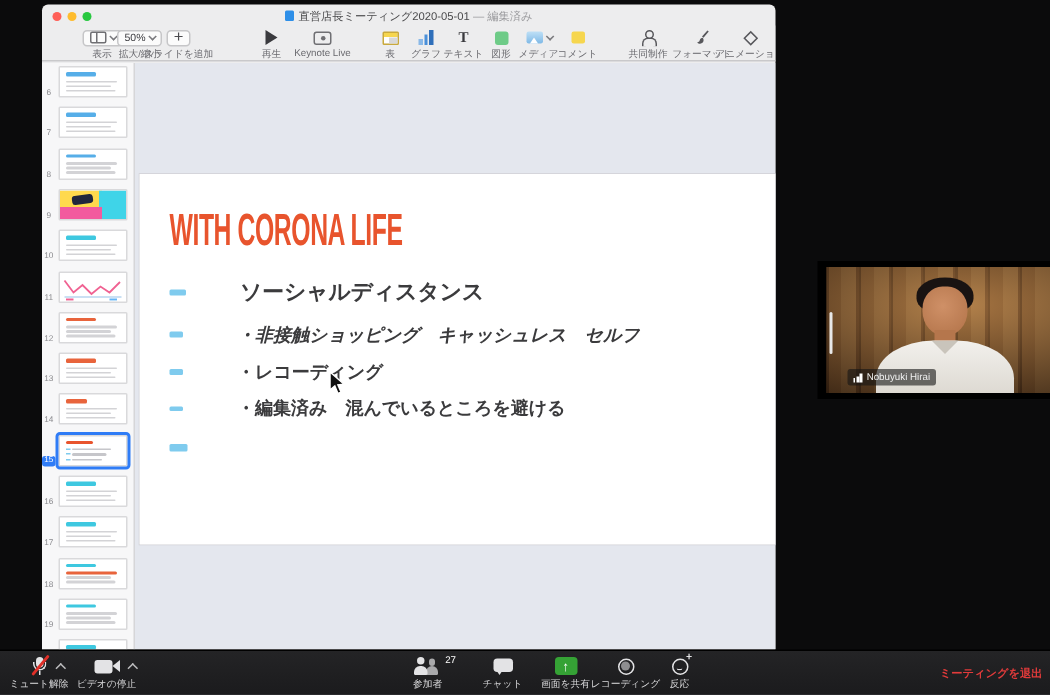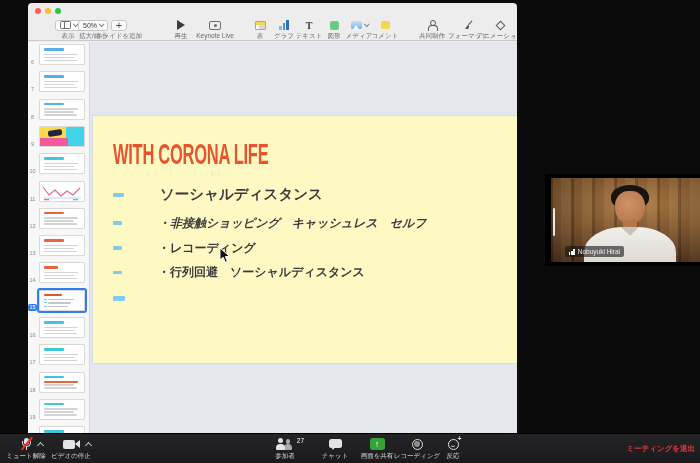--- a/index.html
+++ b/index.html
@@ -70,21 +70,21 @@
   .thumb-num { position:absolute; left:0; bottom:0; width:9px; text-align:center;
     font-size:5.5px; color:#8a8a8e; }
   .thumb-num.sel { background:#2f7cf6; color:#fff; border-radius:2px; width:9px; height:7px; line-height:7px; }
   .thumb { position:absolute; left:11px; top:0; width:46px; height:21px; background:#fff;
     border:1px solid #d9d9db; border-radius:1px; overflow:hidden; }
   .thumb.sel { outline:2px solid #2f7cf6; outline-offset:0px; }
   .th-line { position:absolute; height:1.5px; background:#d3d3d6; border-radius:1px; }
   .th-head { position:absolute; height:2.5px; border-radius:1px; }
   
   .kn-canvas { position:absolute; left:62px; top:0; right:0; height:100%; background:#e4e7ee; }
-  .kn-slide { position:absolute; left:3px; top:74px; width:424px; height:247px; background:#fef9c3;
+  .kn-slide { position:absolute; left:3px; top:74px; width:424px; height:247px; background:#ffffff;
     box-shadow:0 0 0 0.5px #d0d0d5; overflow:hidden; }
   .slide-title { position:absolute; left:20px; top:21px; font-size:30px; font-weight:bold;
     letter-spacing:-0.5px; white-space:nowrap; transform:scaleX(.55); transform-origin:left top; }
   .bullet-row { position:absolute; left:20px; display:flex; align-items:center; white-space:nowrap;gap:30px; }
   .bullet-dash { display:inline-block; border-radius:1px; margin-right:6px; flex:none; }
   .b-large { font-size:14.5px; font-weight:bold; }
   .b-normal { font-size:12px; font-weight:bold; }
   
   #cursor { position:absolute; left:219px; top:247px; z-index:50; }
   
@@ -152,20 +152,23 @@
 </head>
 <body>
 
 <div id="stage">
 
   <div id="kn-window">
     <div class="kn-titlebar">
       <span class="traffic t-red"></span>
       <span class="traffic t-yellow"></span>
       <span class="traffic t-green"></span>
+      <div class="kn-title">
+        <span class="doc-ico"></span><span>直営店長ミーティング2020-05-01</span> <span class="edited">— 編集済み</span>
+      </div>
     </div>
 
     <div class="kn-toolbar">
       <div class="tb-item" style="left:15px">
         <div class="tb-ico">
             <span class="btnish">
               <span class="ico-view"></span>
               <span class="chev-down"></span>
             </span>
           </div>
@@ -415,21 +418,21 @@
               <div class="bullet-row b-normal" style="top: 98.5px; color: rgb(59, 59, 61); font-style: italic;">
                 <span class="bullet-dash" style="background: rgb(127, 203, 238); width: 9px; height: 3.2px;"></span>
                 <span>・非接触ショッピング　キャッシュレス　セルフ</span>
               </div>
               <div class="bullet-row b-normal" style="top: 123.5px; color: rgb(59, 59, 61);">
                 <span class="bullet-dash" style="background: rgb(127, 203, 238); width: 9px; height: 3.2px;"></span>
                 <span>・レコーディング</span>
               </div>
               <div class="bullet-row b-normal" style="top: 148px; color: rgb(59, 59, 61);">
                 <span class="bullet-dash" style="background: rgb(127, 203, 238); width: 9px; height: 3.2px;"></span>
-                <span>・行列回避　ソーシャルディスタンス</span>
+                <span>・編集済み　混んでいるところを避ける</span>
               </div>
               <div class="bullet-row b-normal" style="top: 180px; color: rgb(59, 59, 61);">
                 <span class="bullet-dash" style="background: rgb(127, 203, 238); width: 12px; height: 5px;"></span>
                 <span></span>
               </div>
             </div>
         </div>
       </div>
     </div>
   </div>

